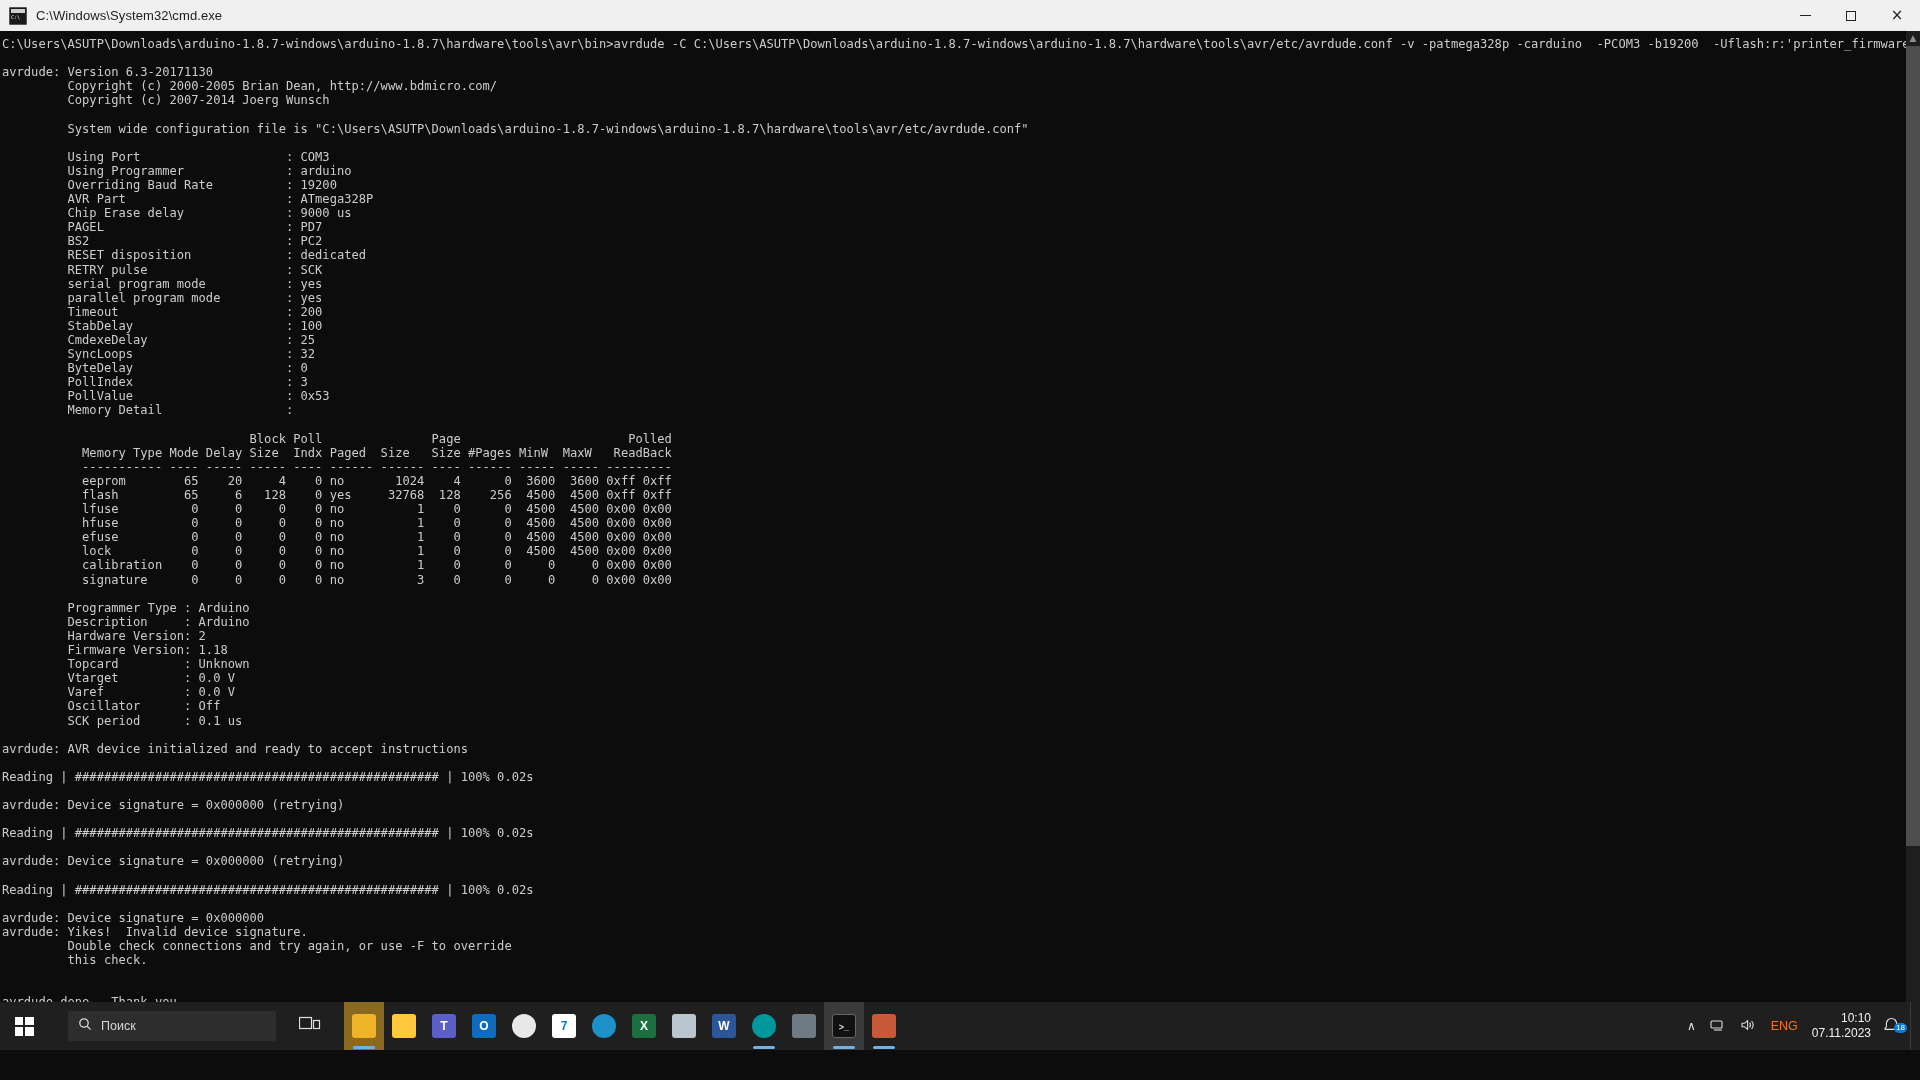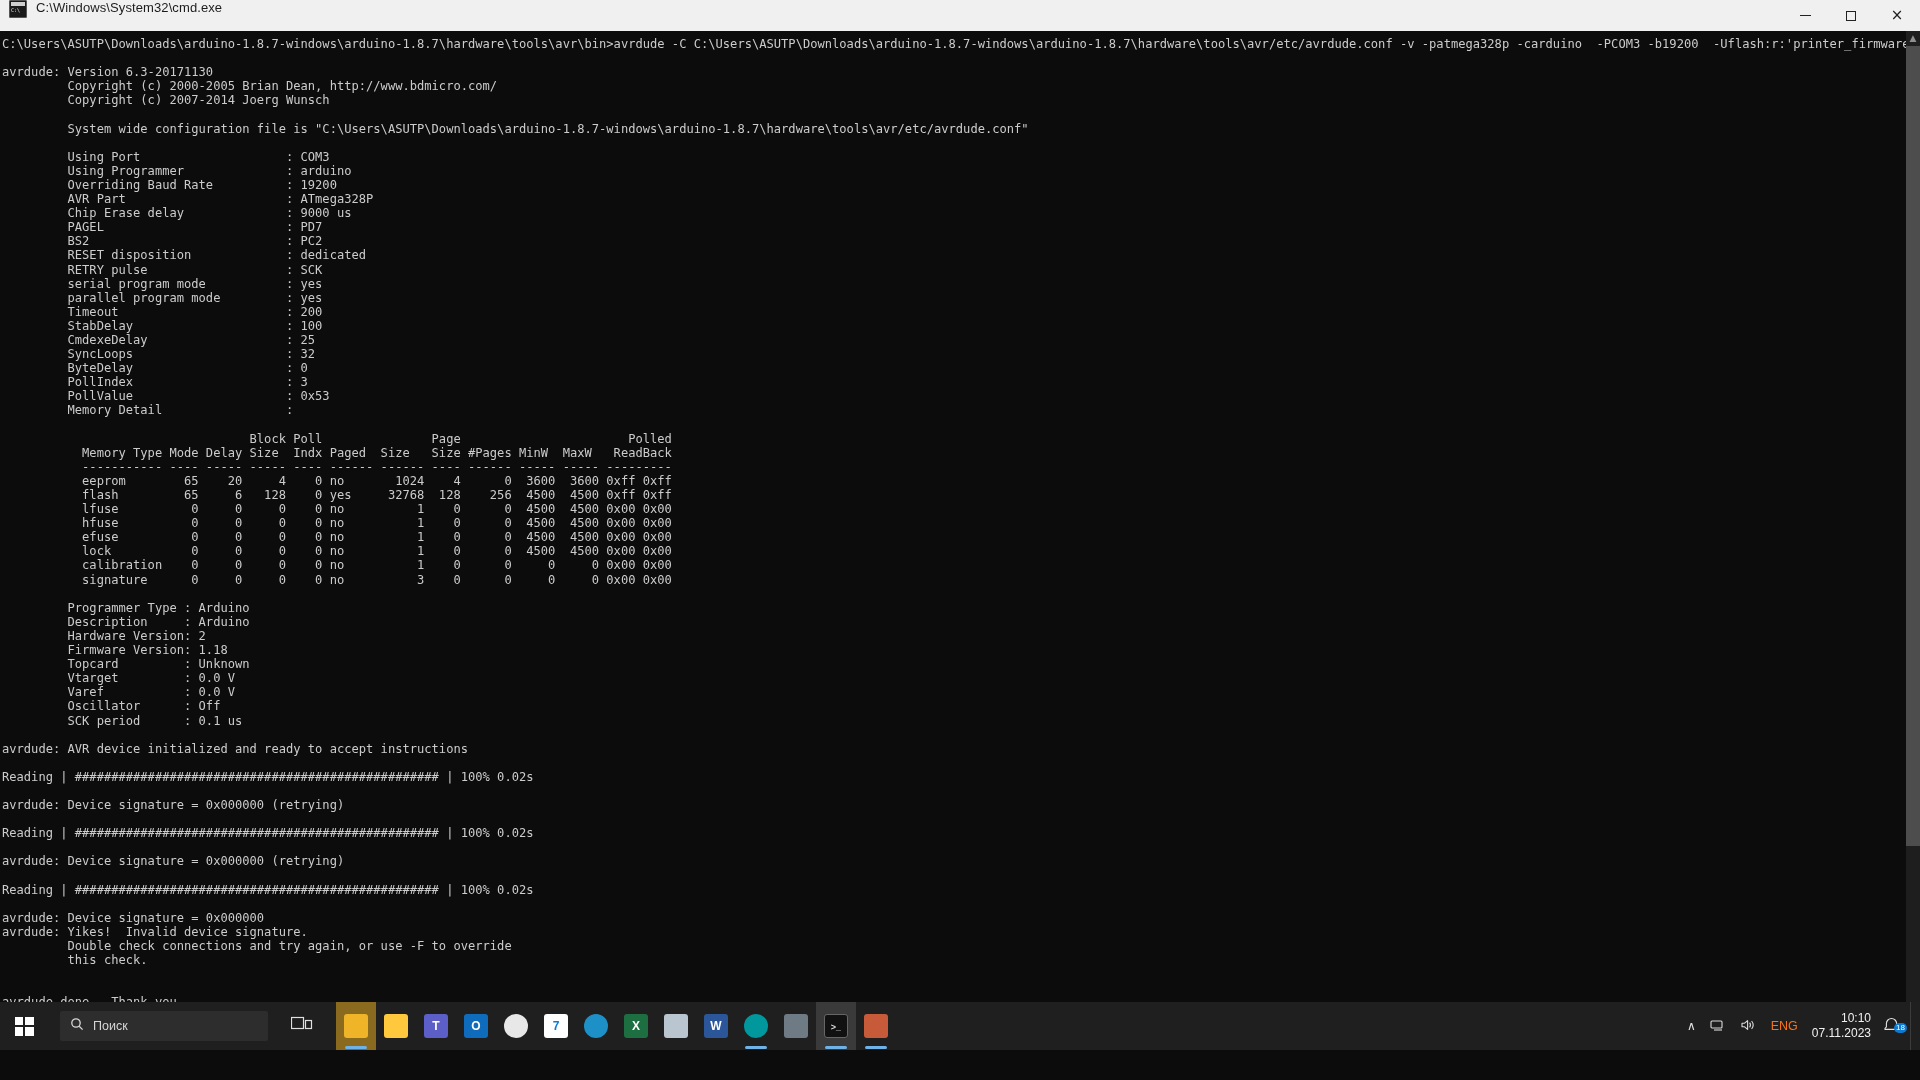--- a/index.html
+++ b/index.html
@@ -1,21 +1,21 @@
 <!DOCTYPE html>
 <html><head>
 <meta charset="utf-8">
 <style>
   * { margin:0; padding:0; box-sizing:border-box; }
   html,body { width:1920px; height:1080px; overflow:hidden; background:#0c0c0c; }
   body { font-family:"DejaVu Sans Mono", monospace; }
 
   
   #titlebar {
-    height:31px; background:#f0f0f0; display:flex; 
+    height:31px; background:#f0f0f0; display:flex; align-items:center;
     font-family:"Liberation Sans", sans-serif; color:#1c1c1c;
   }
   #titlebar .tb-icon {
     width:18px; height:18px; margin-left:9px; margin-right:9px;
     background:#1a1a1a; border:1px solid #555; border-radius:1px;
     position:relative; flex:none;
   }
   #titlebar .tb-icon::before {
     content:""; position:absolute; left:1px; top:1px; right:1px; height:4px;
     background:#cfcfcf;
@@ -64,21 +64,21 @@
     background:#1f1f1f; display:flex; align-items:center;
     font-family:"Liberation Sans", sans-serif; color:#e8e8e8;
   }
   .tb-start {
     width:48px; height:48px; display:flex; align-items:center; justify-content:center; flex:none;
   }
   .win-logo { width:19px; height:19px; display:grid;
     grid-template-columns:1fr 1fr; grid-template-rows:1fr 1fr; gap:2px; }
   .win-logo i { background:#ffffff; display:block; }
   #search-box {
-    width:208px; height:30px; margin-left:12px; background:#2d2d2d;
+    width:208px; height:30px; margin-left:20px; background:#2d2d2d;
     border-radius:2px; display:flex; align-items:center; flex:none;
   }
   #search-box .s-ico { margin:0 9px 0 10px; flex:none; }
   #search-box .s-txt { font-size:12.5px; color:#d6d6d6; }
   .tb-btn {
     width:40px; height:48px; display:flex; align-items:center; justify-content:center;
     flex:none; position:relative;
   }
   .tb-btn.running::after {
     content:""; position:absolute; bottom:1px; left:50%; transform:translateX(-50%);

